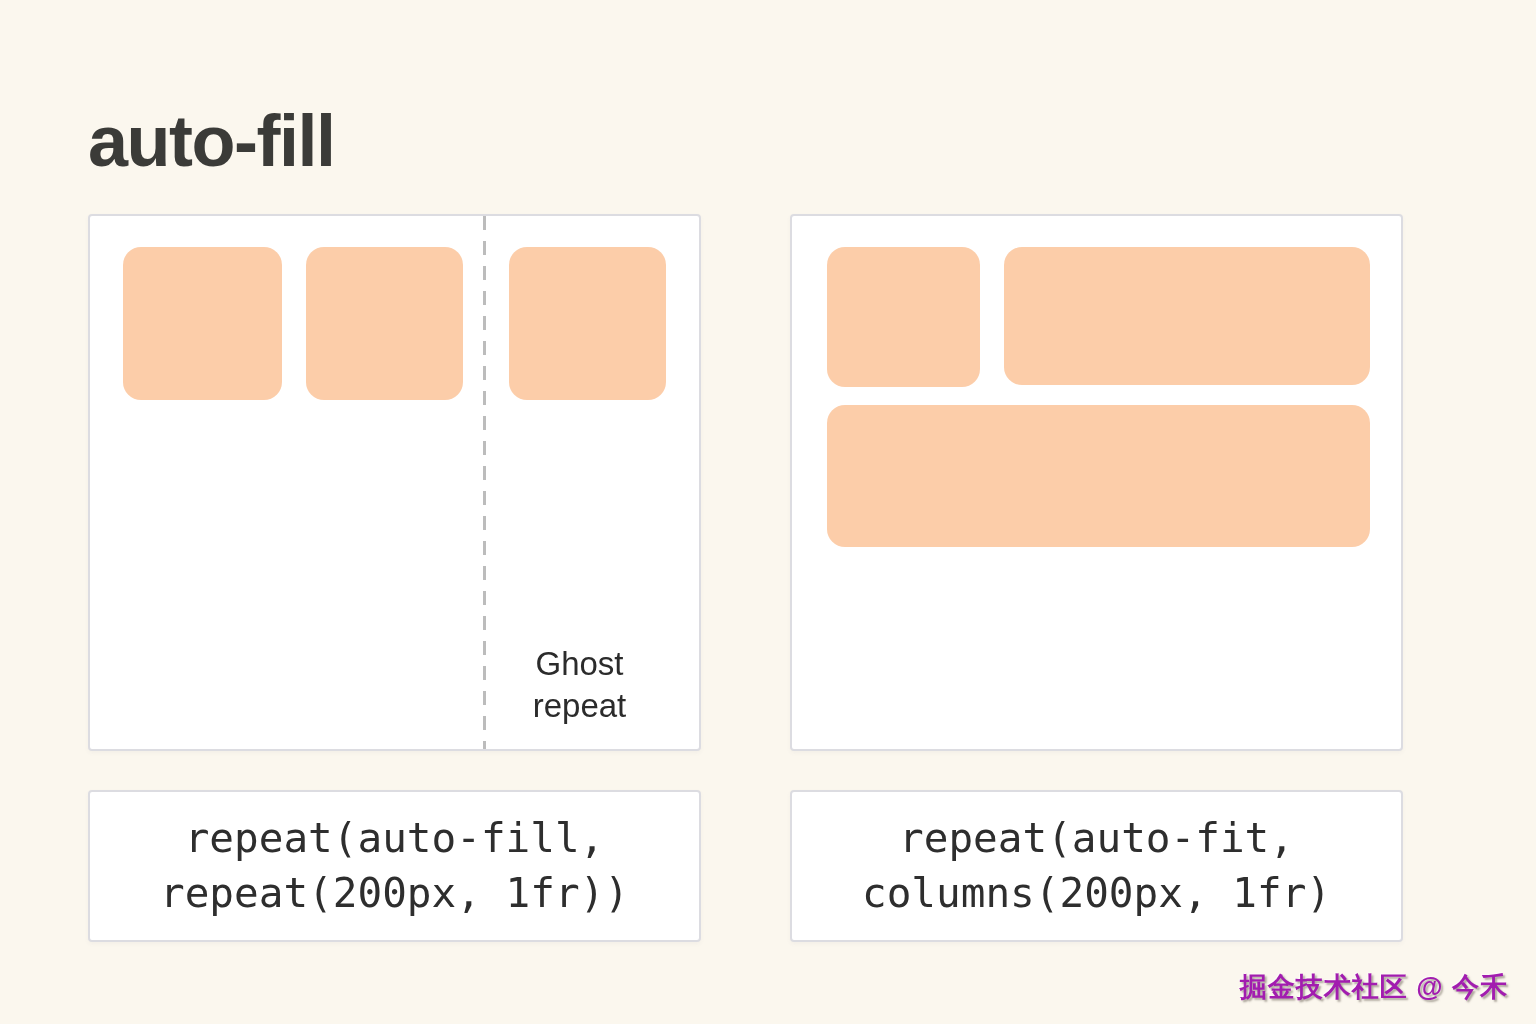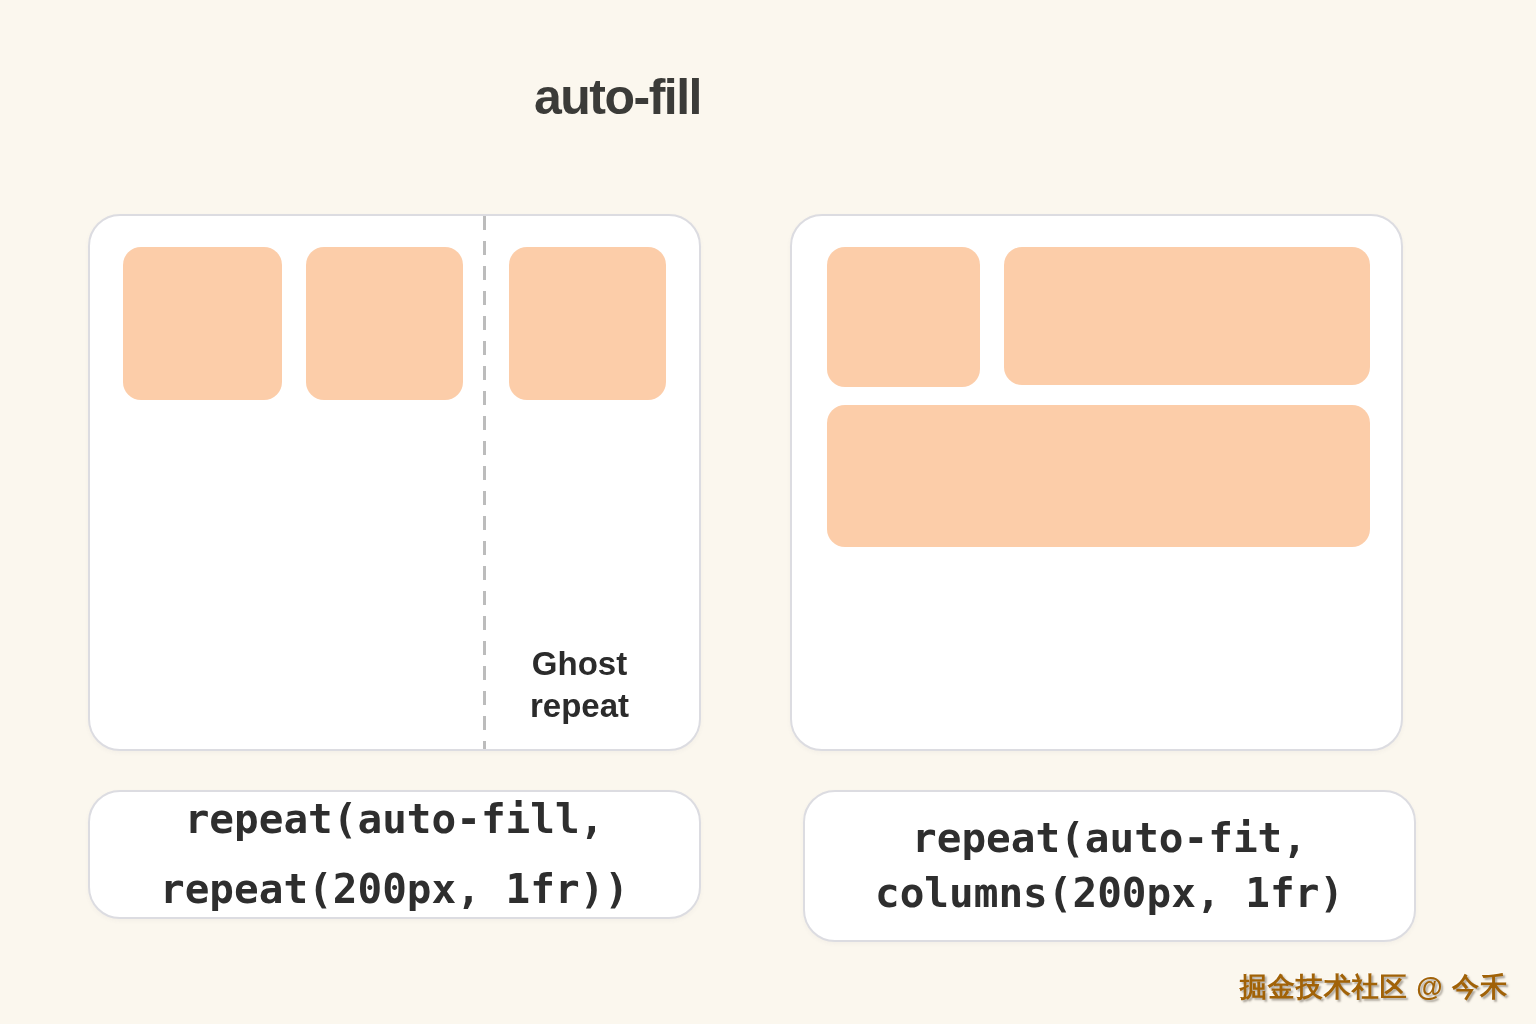--- a/index.html
+++ b/index.html
@@ -19,54 +19,53 @@
     font-family:"Liberation Sans", sans-serif;
     overflow:hidden;
   }
   .canvas{
     position:relative;
     width:1536px;height:1024px;
     background:var(--bg);
   }
   .title{
     position:absolute;
-    top:68px;
+    top:100px;
     width:613px;
-    text-align:right;
-    font-size:50px;
+    text-align:left;
+    font-size:72px;
     font-weight:700;
     letter-spacing:-1.5px;
     color:var(--title);
   }
   .title-left{left:88px;}
   .title-right{left:790px;}
 
   .panel{
     position:absolute;
     background:var(--panel-bg);
     border:2px solid var(--panel-border);
-    border-radius:32px;
+    border-radius:4px;
     box-shadow:0 2px 4px rgba(90,90,110,0.05);
-    font-weight:bold;
   }
   .demo-left{left:88px;top:214px;width:613px;height:537px;}
   .demo-right{left:790px;top:214px;width:613px;height:537px;}
   .code-box{
     display:flex;
     flex-direction:column;
     align-items:center;
     justify-content:center;
     font-family:"DejaVu Sans Mono", monospace;
     font-size:41px;
     line-height:1.34;
     color:var(--code);
     white-space:pre;
   }
-  .code-left{left:88px;top:790px;width:613px;height:129px;justify-content:space-between;}
-  .code-right{left:790px;top:790px;width:613px;height:152px;margin-left:13px;}
+  .code-left{left:88px;top:790px;width:613px;height:152px;}
+  .code-right{left:790px;top:790px;width:613px;height:152px;}
 
   .item{
     position:absolute;
     background:var(--item);
     border-radius:18px;
   }
   
   .l-item1{left:33px;top:31px;width:159px;height:153px;}
   .l-item2{left:216px;top:31px;width:157px;height:153px;}
   .l-item3{left:419px;top:31px;width:157px;height:153px;}
@@ -91,21 +90,21 @@
     text-align:center;
     font-size:33px;
     line-height:1.28;
     color:var(--body);
   }
   .watermark{
     position:absolute;
     right:28px;bottom:19px;
     font-size:27px;
     font-weight:700;
-    color:#a16207;
+    color:#a21caf;
     text-shadow:2px 2px 2px rgba(110,100,90,0.55), -1px -1px 1px rgba(255,255,255,0.6);
     letter-spacing:1px;
     text-align:right;
   }
 </style>
 </head>
 <body>
 
 <div class="canvas">
 

